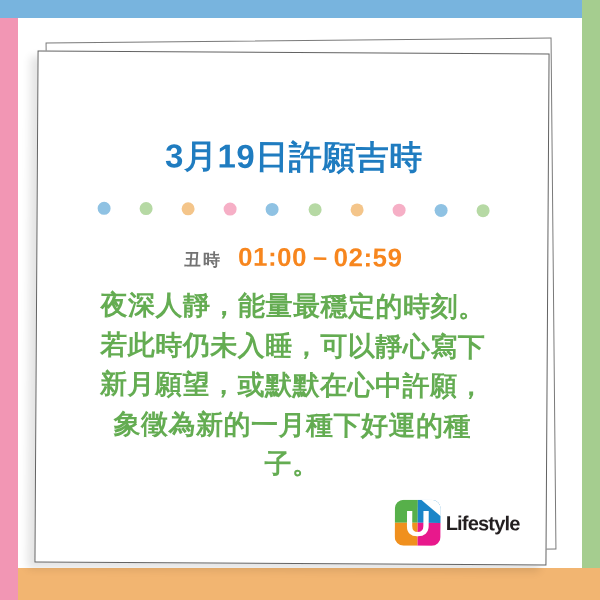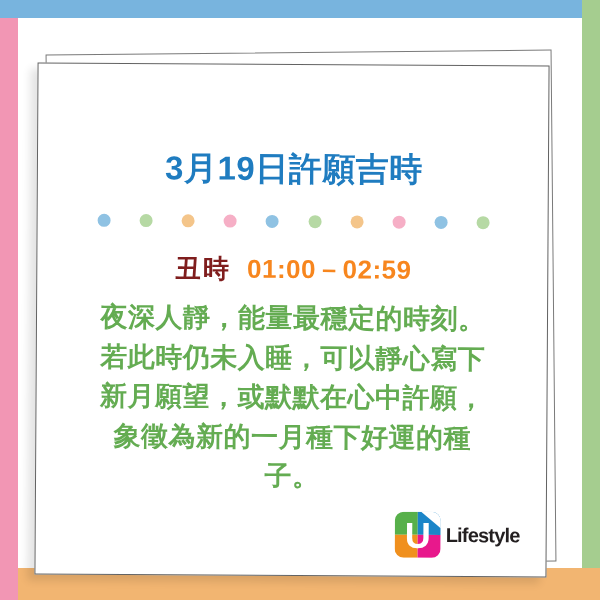--- a/index.html
+++ b/index.html
@@ -51,21 +51,21 @@
     left: 0;
     width: 18px;
     height: 582px;
     background: #f296b4;
   }
 
   
   .card-stack {
     position: absolute;
     left: 30px;
-    top: 48px;
+    top: 36px;
     width: 530px;
     height: 530px;
   }
   .card {
     position: absolute;
     background: #ffffff;
     border: 1px solid #6e6e6e;
     box-sizing: border-box;
   }
   .card-back {
@@ -125,23 +125,23 @@
 
   .timeline {
     margin-top: 24px;
     display: flex;
     align-items: baseline;
     justify-content: center;
     gap: 16px;
     white-space: nowrap;
   }
   .hour-name {
-    font-size: 26px;
-    font-weight: 700;
-    color: #7f1d1d;
+    font-size: 17px;
+    font-weight: 700;
+    color: #737373;
     letter-spacing: 2px;
   }
   .hour-range {
     font-size: 26px;
     font-weight: 700;
     color: #f7861e;
     letter-spacing: 0.5px;
   }
 
   .body-text {

